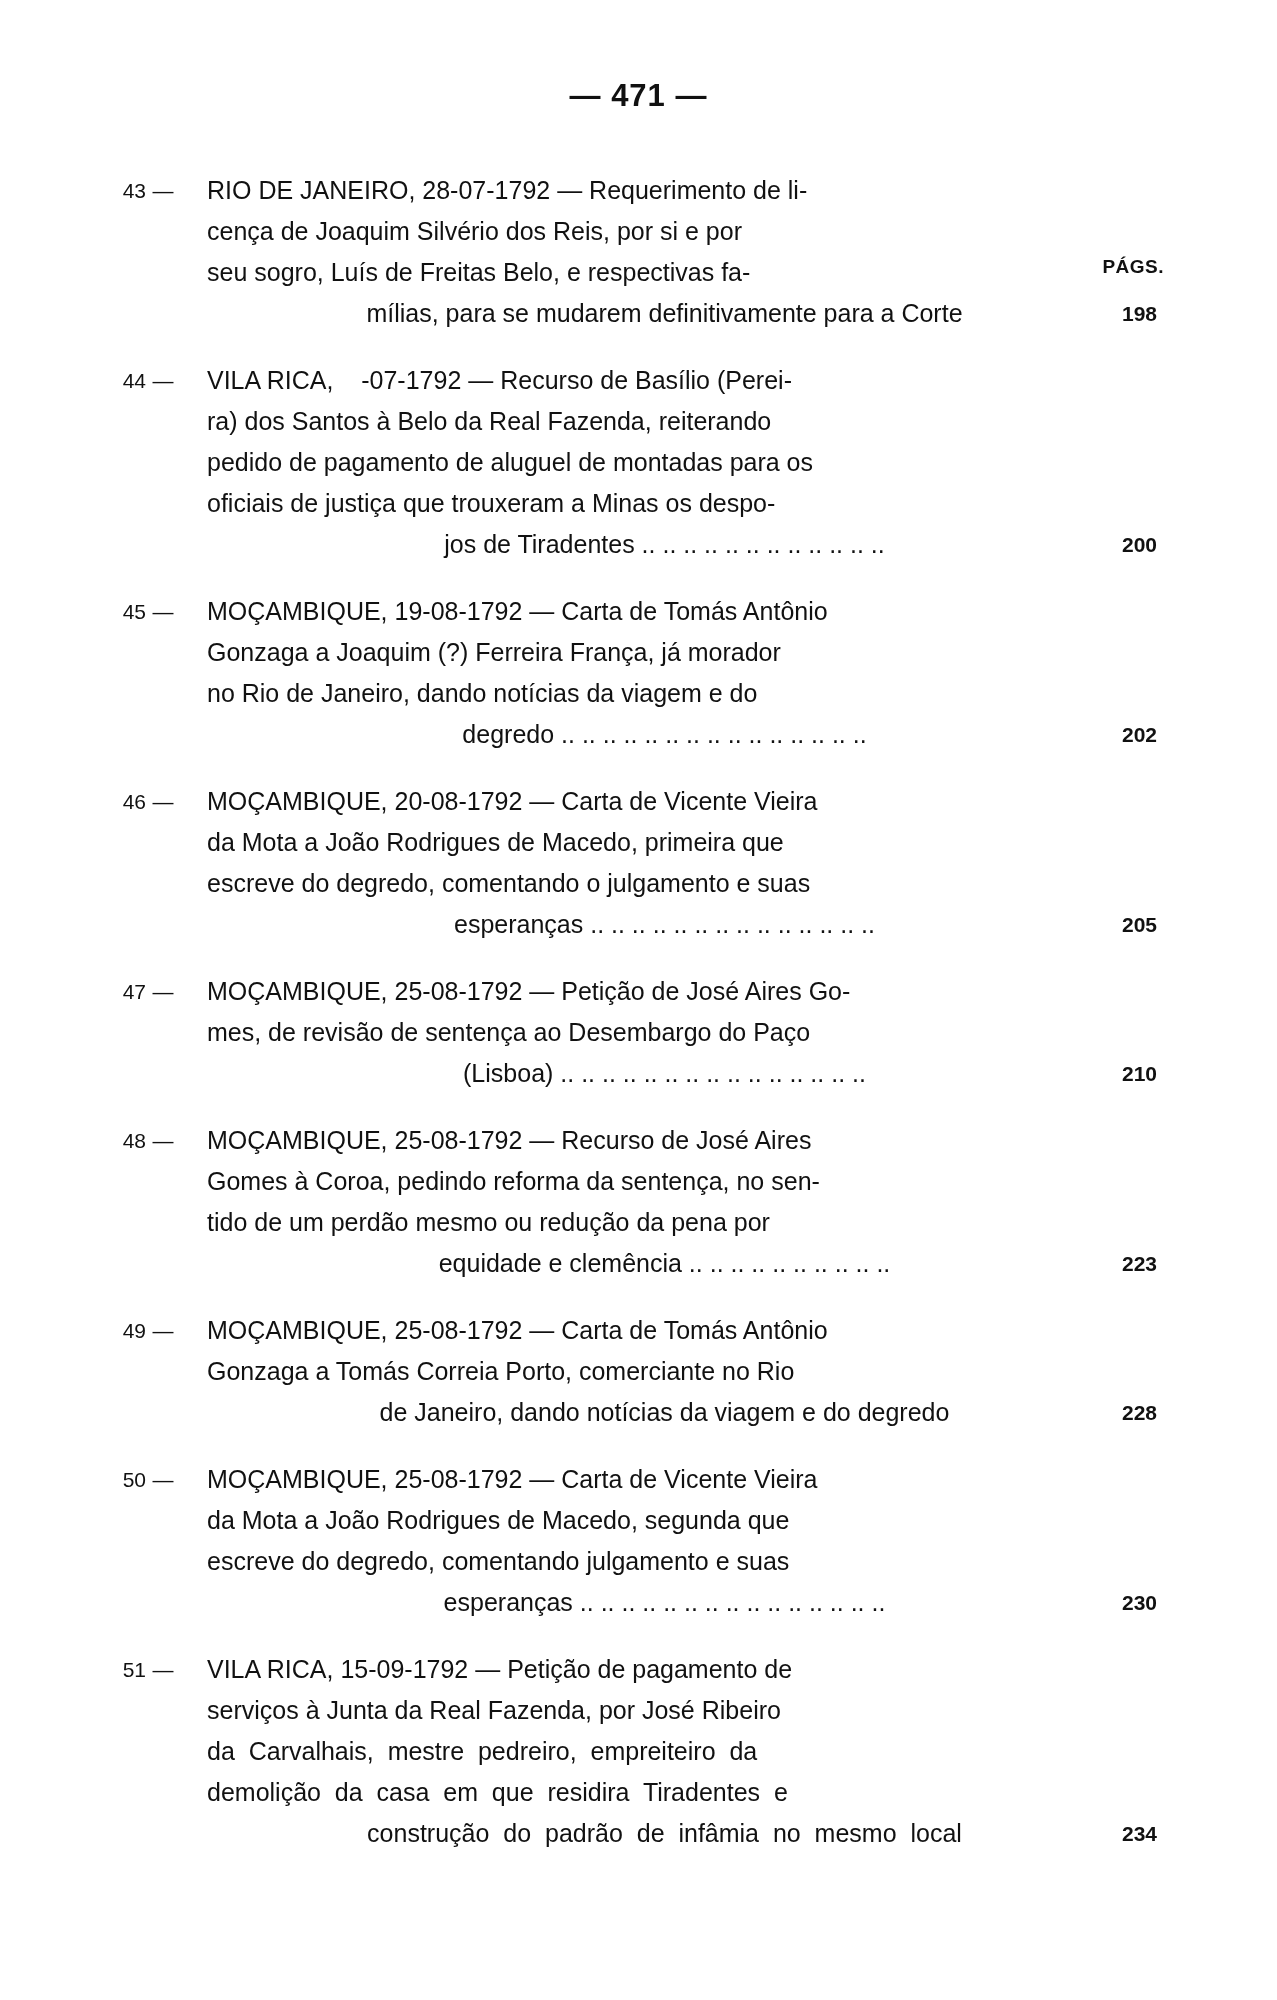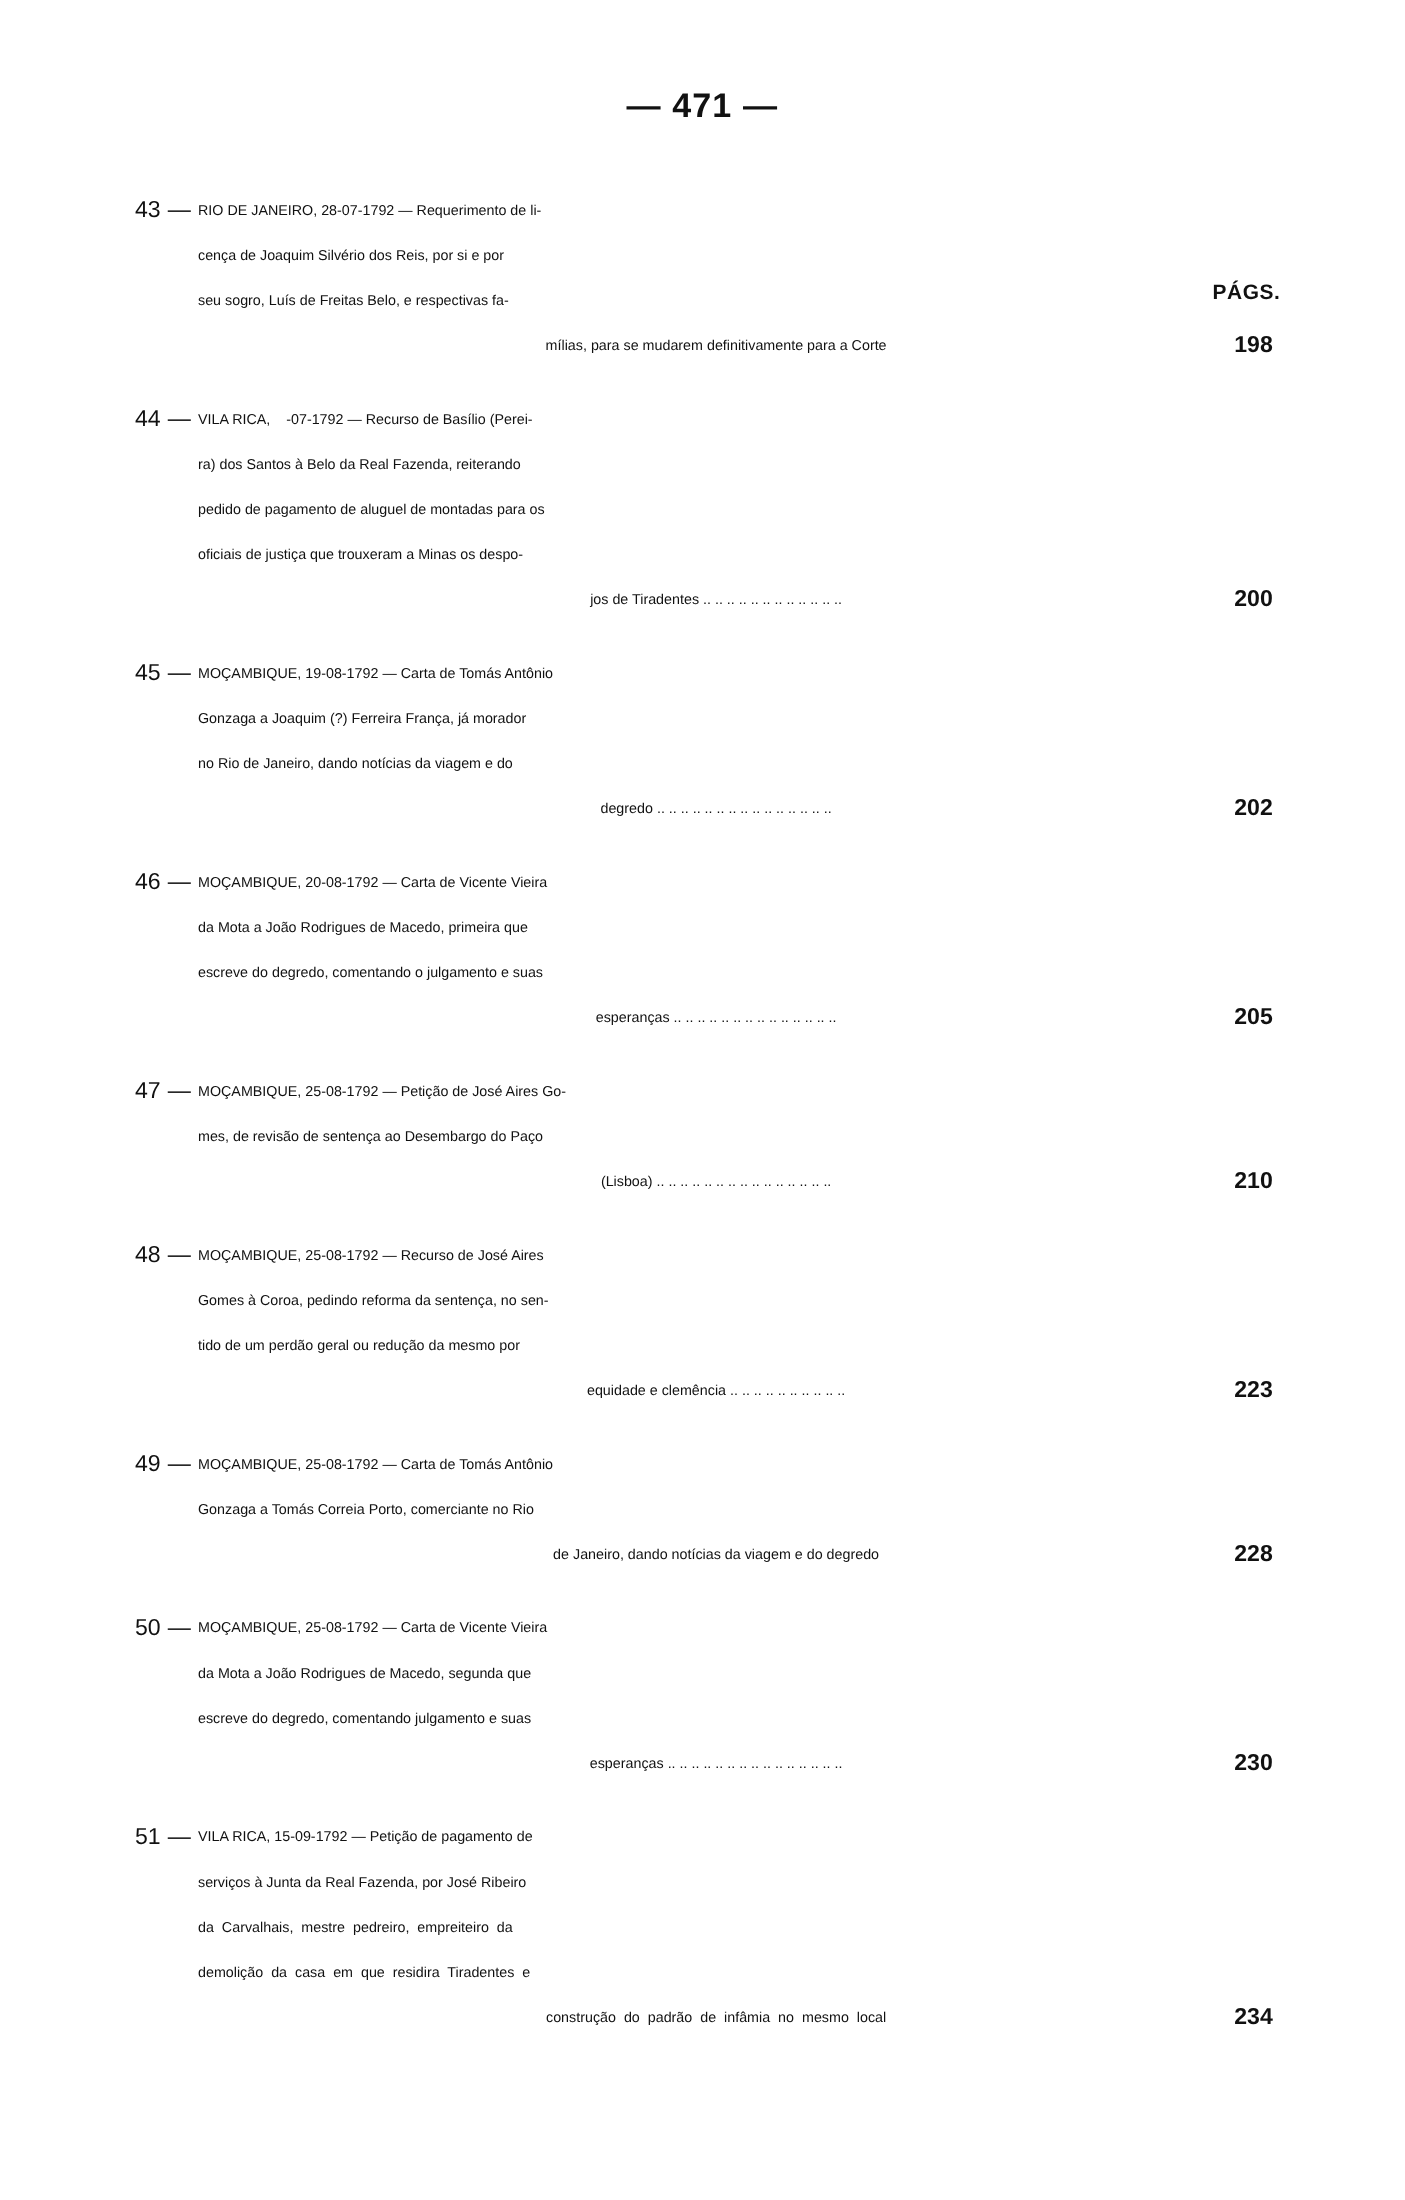--- a/index.html
+++ b/index.html
@@ -64,26 +64,27 @@
     text-align: center;
     font-size: 21px;
     line-height: 41px;
     color: #111;
   }
   .entry-body {
     flex: 1 1 auto;
     padding-right: 0;
   }
   .entry-line {
-    font-size: 13px;
+    font-size: 25px;
     line-height: 41px;
     color: #111;
     text-align: justify;
     text-justify: inter-word;
     white-space: pre-wrap;
+    margin-left: 27px;
   }
   .entry-line.first {
     text-align: justify;
   }
   .entry-line.last {
     text-align: center;
   }
   .entry-page {
     width: 78px;
     flex: 0 0 78px;
@@ -168,21 +169,21 @@
       </div>
       <div class="entry-page">210</div>
     </div>
 
     <div class="entry">
       <div class="entry-num">48</div>
       <div class="entry-dash">—</div>
       <div class="entry-body body-col">
         <div class="entry-line first">MOÇAMBIQUE, 25-08-1792 — Recurso de José Aires</div>
         <div class="entry-line">Gomes à Coroa, pedindo reforma da sentença, no sen-</div>
-        <div class="entry-line">tido de um perdão geral ou redução da mesmo por</div>
+        <div class="entry-line">tido de um perdão mesmo ou redução da pena por</div>
         <div class="entry-line last">equidade e clemência .. .. .. .. .. .. .. .. .. ..</div>
       </div>
       <div class="entry-page">223</div>
     </div>
 
     <div class="entry">
       <div class="entry-num">49</div>
       <div class="entry-dash">—</div>
       <div class="entry-body body-col">
         <div class="entry-line first">MOÇAMBIQUE, 25-08-1792 — Carta de Tomás Antônio</div>

